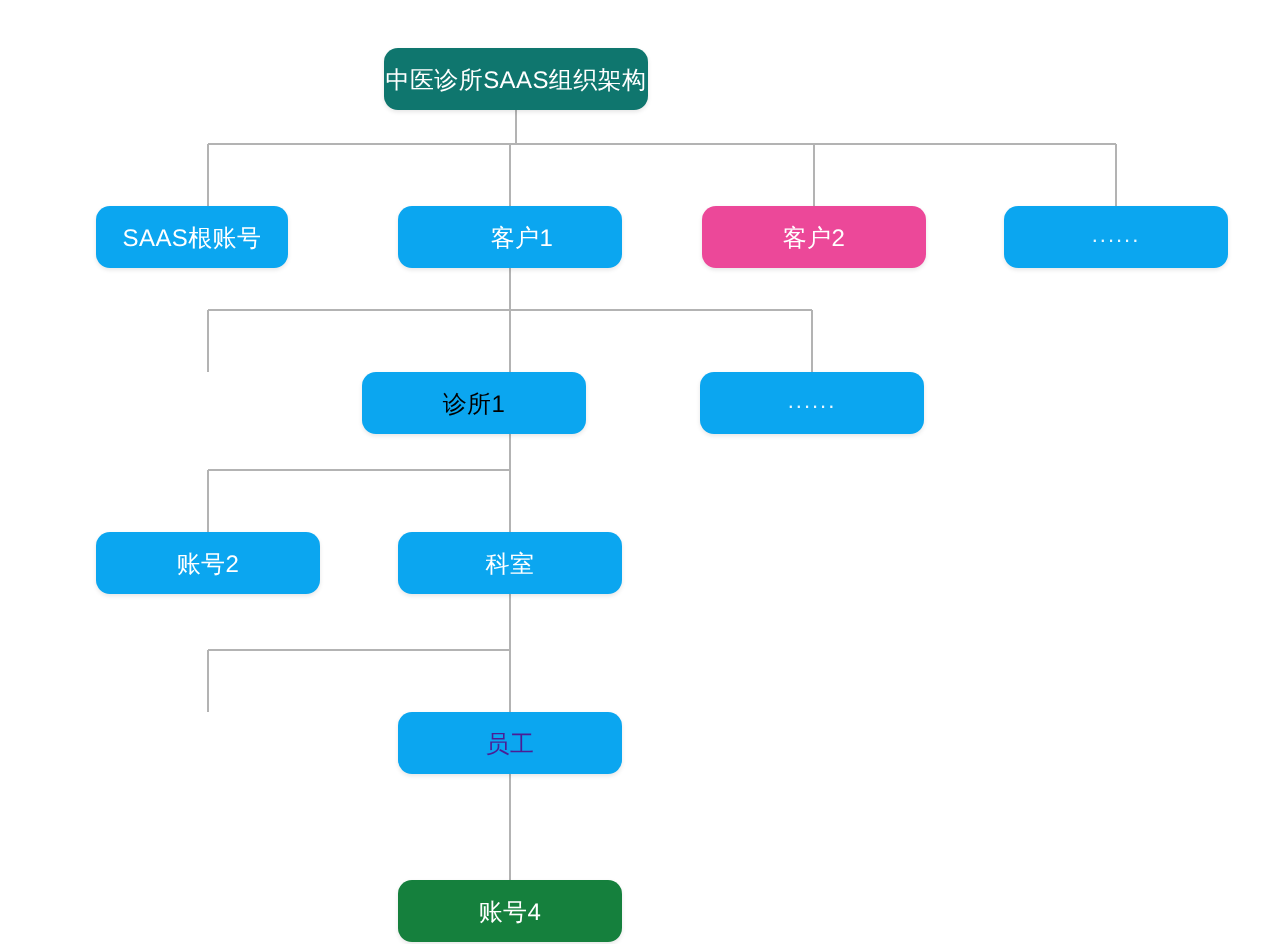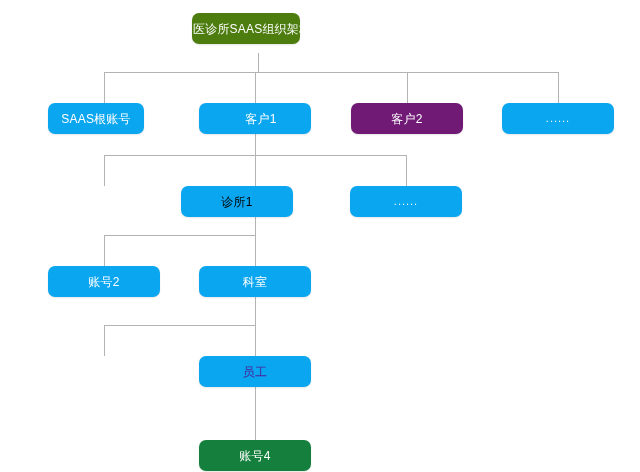--- a/index.html
+++ b/index.html
@@ -71,30 +71,30 @@
       <line x1="255" y1="217" x2="255" y2="235" stroke="#b3b3b3" stroke-width="1" shape-rendering="crispEdges"></line>
       <line x1="104" y1="235" x2="255" y2="235" stroke="#b3b3b3" stroke-width="1" shape-rendering="crispEdges"></line>
       <line x1="104" y1="235" x2="104" y2="266" stroke="#b3b3b3" stroke-width="1" shape-rendering="crispEdges"></line>
       <line x1="255" y1="235" x2="255" y2="266" stroke="#b3b3b3" stroke-width="1" shape-rendering="crispEdges"></line>
       <line x1="255" y1="297" x2="255" y2="325" stroke="#b3b3b3" stroke-width="1" shape-rendering="crispEdges"></line>
       <line x1="104" y1="325" x2="255" y2="325" stroke="#b3b3b3" stroke-width="1" shape-rendering="crispEdges"></line>
       <line x1="104" y1="325" x2="104" y2="356" stroke="#b3b3b3" stroke-width="1" shape-rendering="crispEdges"></line>
       <line x1="255" y1="325" x2="255" y2="356" stroke="#b3b3b3" stroke-width="1" shape-rendering="crispEdges"></line>
       <line x1="255" y1="387" x2="255" y2="440" stroke="#b3b3b3" stroke-width="1" shape-rendering="crispEdges"></line>
     </svg>
-<div class="node" style="left: 192px; top: 13px; width: 108px; height: 31px; background: #4d7c0f; color: rgb(255, 255, 255);">
+<div class="node" style="left: 192px; top: 24px; width: 132px; height: 31px; background: #0f766e; color: rgb(255, 255, 255);">
       <span class="node-label">中医诊所SAAS组织架构</span>
     </div>
     <div class="node" style="left: 48px; top: 103px; width: 96px; height: 31px; background: rgb(11, 166, 240); color: rgb(255, 255, 255);">
       <span class="node-label">SAAS根账号</span>
     </div>
     <div class="node" style="left: 199px; top: 103px; width: 112px; height: 31px; background: rgb(11, 166, 240); color: rgb(255, 255, 255); padding-left: 12px;">
       <span class="node-label">客户1</span>
     </div>
-    <div class="node" style="left: 351px; top: 103px; width: 112px; height: 31px; background: #701a75; color: rgb(255, 255, 255);">
+    <div class="node" style="left: 351px; top: 103px; width: 112px; height: 31px; background: #ec4899; color: rgb(255, 255, 255);">
       <span class="node-label">客户2</span>
     </div>
     <div class="node ellipsis" style="left: 502px; top: 103px; width: 112px; height: 31px; background: rgb(11, 166, 240); color: rgb(232, 247, 255);">
       <span class="node-label">......</span>
     </div>
     <div class="node" style="left: 181px; top: 186px; width: 112px; height: 31px; background: rgb(11, 166, 240); color: #000000;">
       <span class="node-label">诊所1</span>
     </div>
     <div class="node ellipsis" style="left: 350px; top: 186px; width: 112px; height: 31px; background: rgb(11, 166, 240); color: rgb(232, 247, 255);">
       <span class="node-label">......</span>

